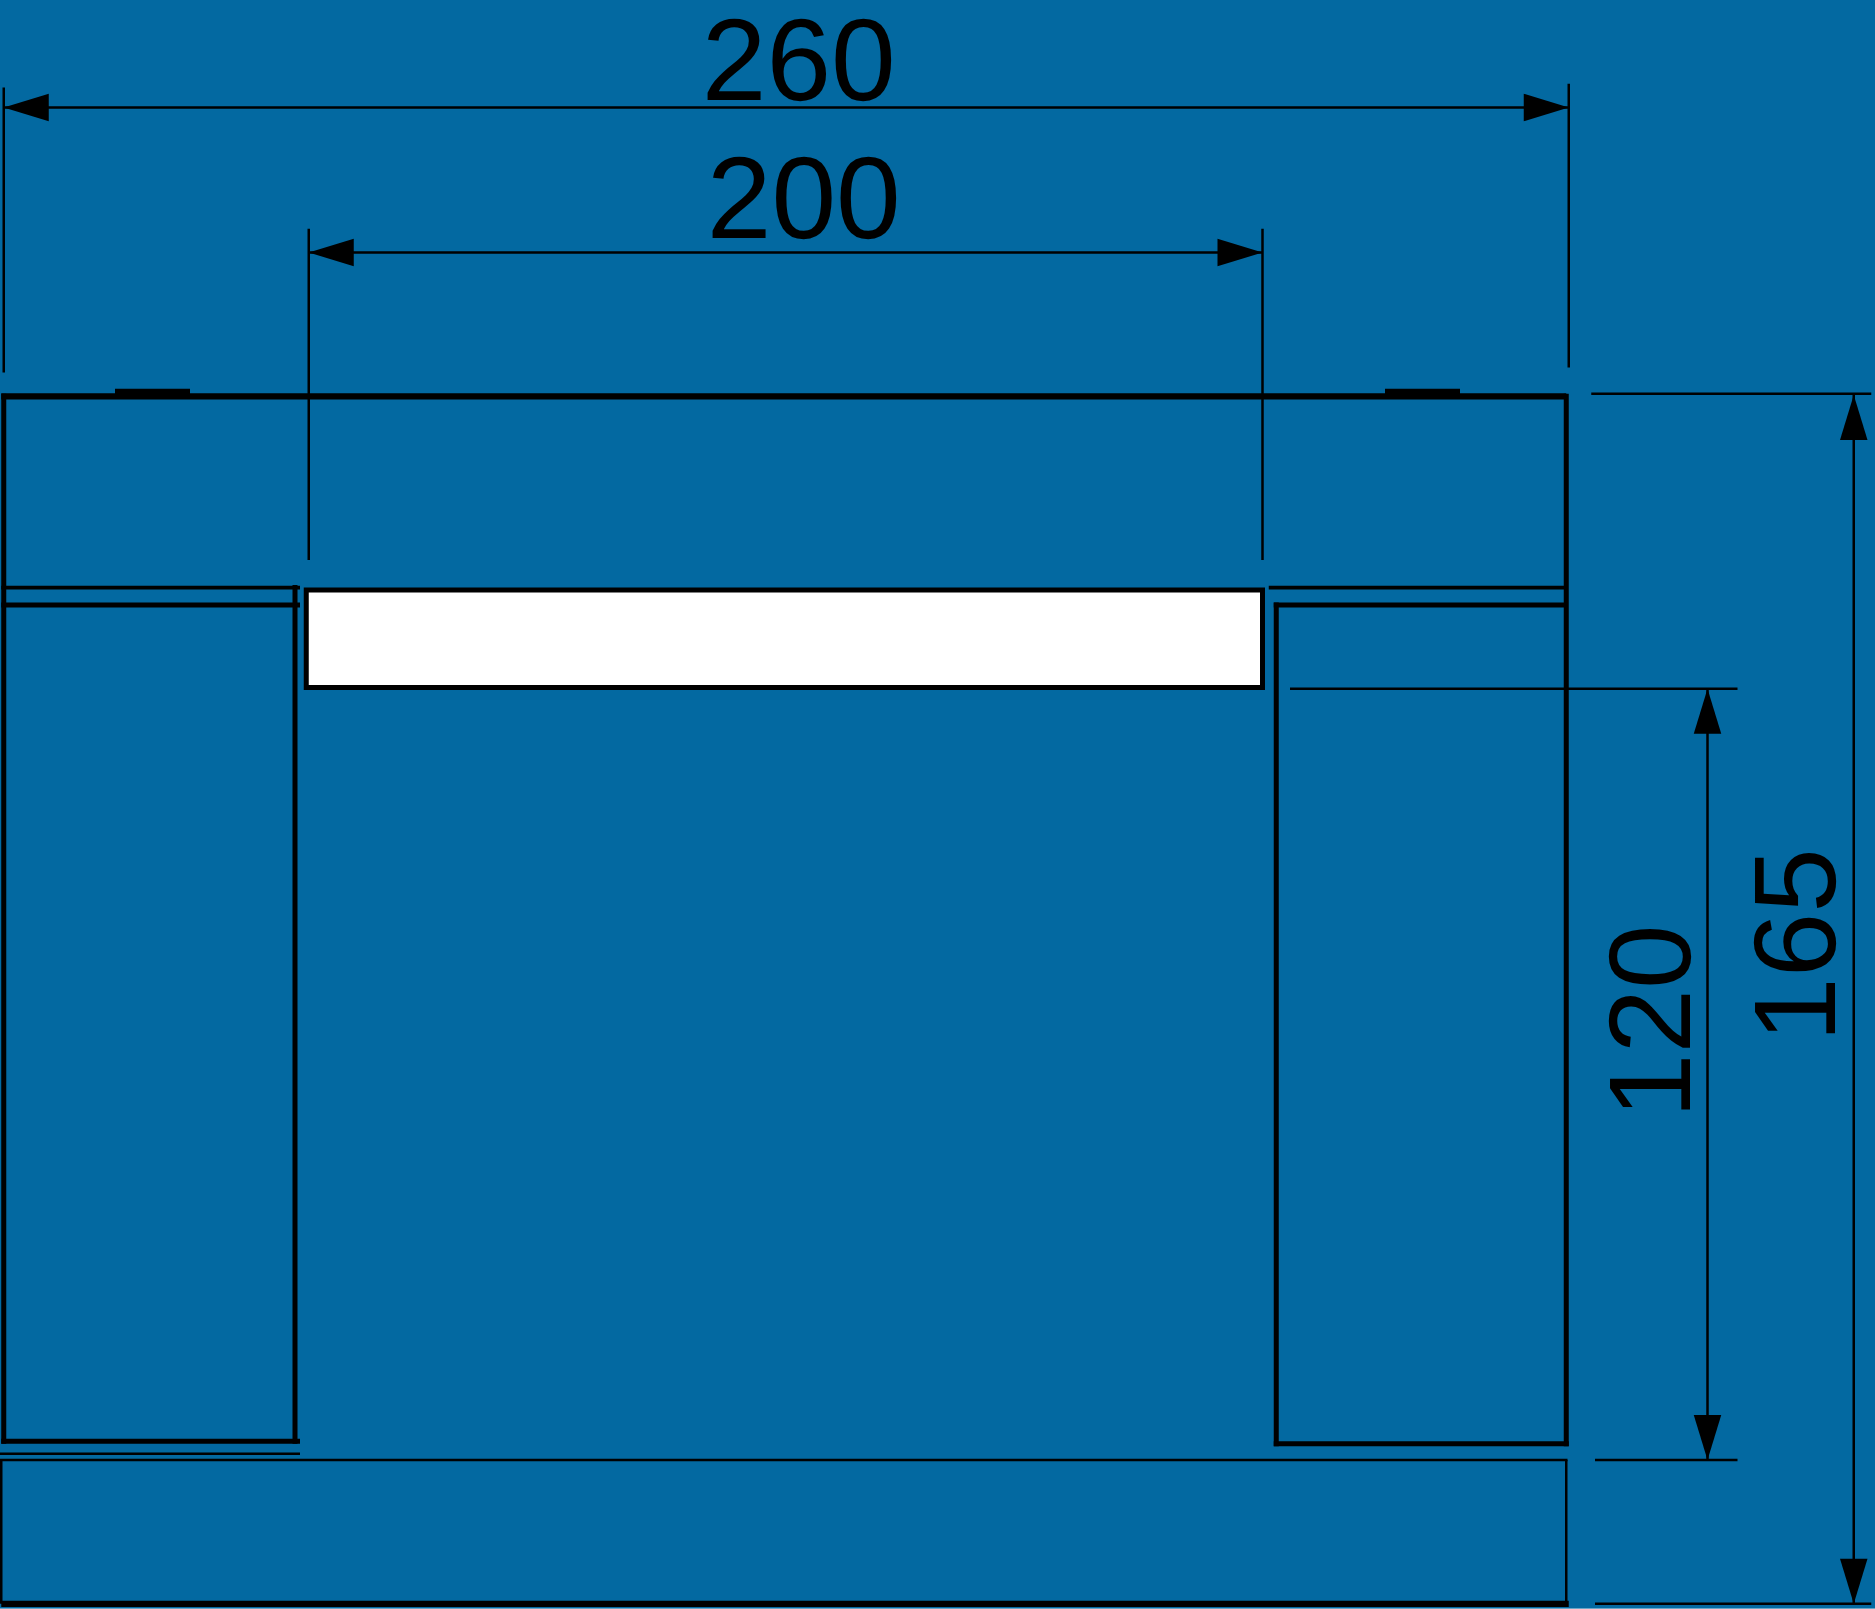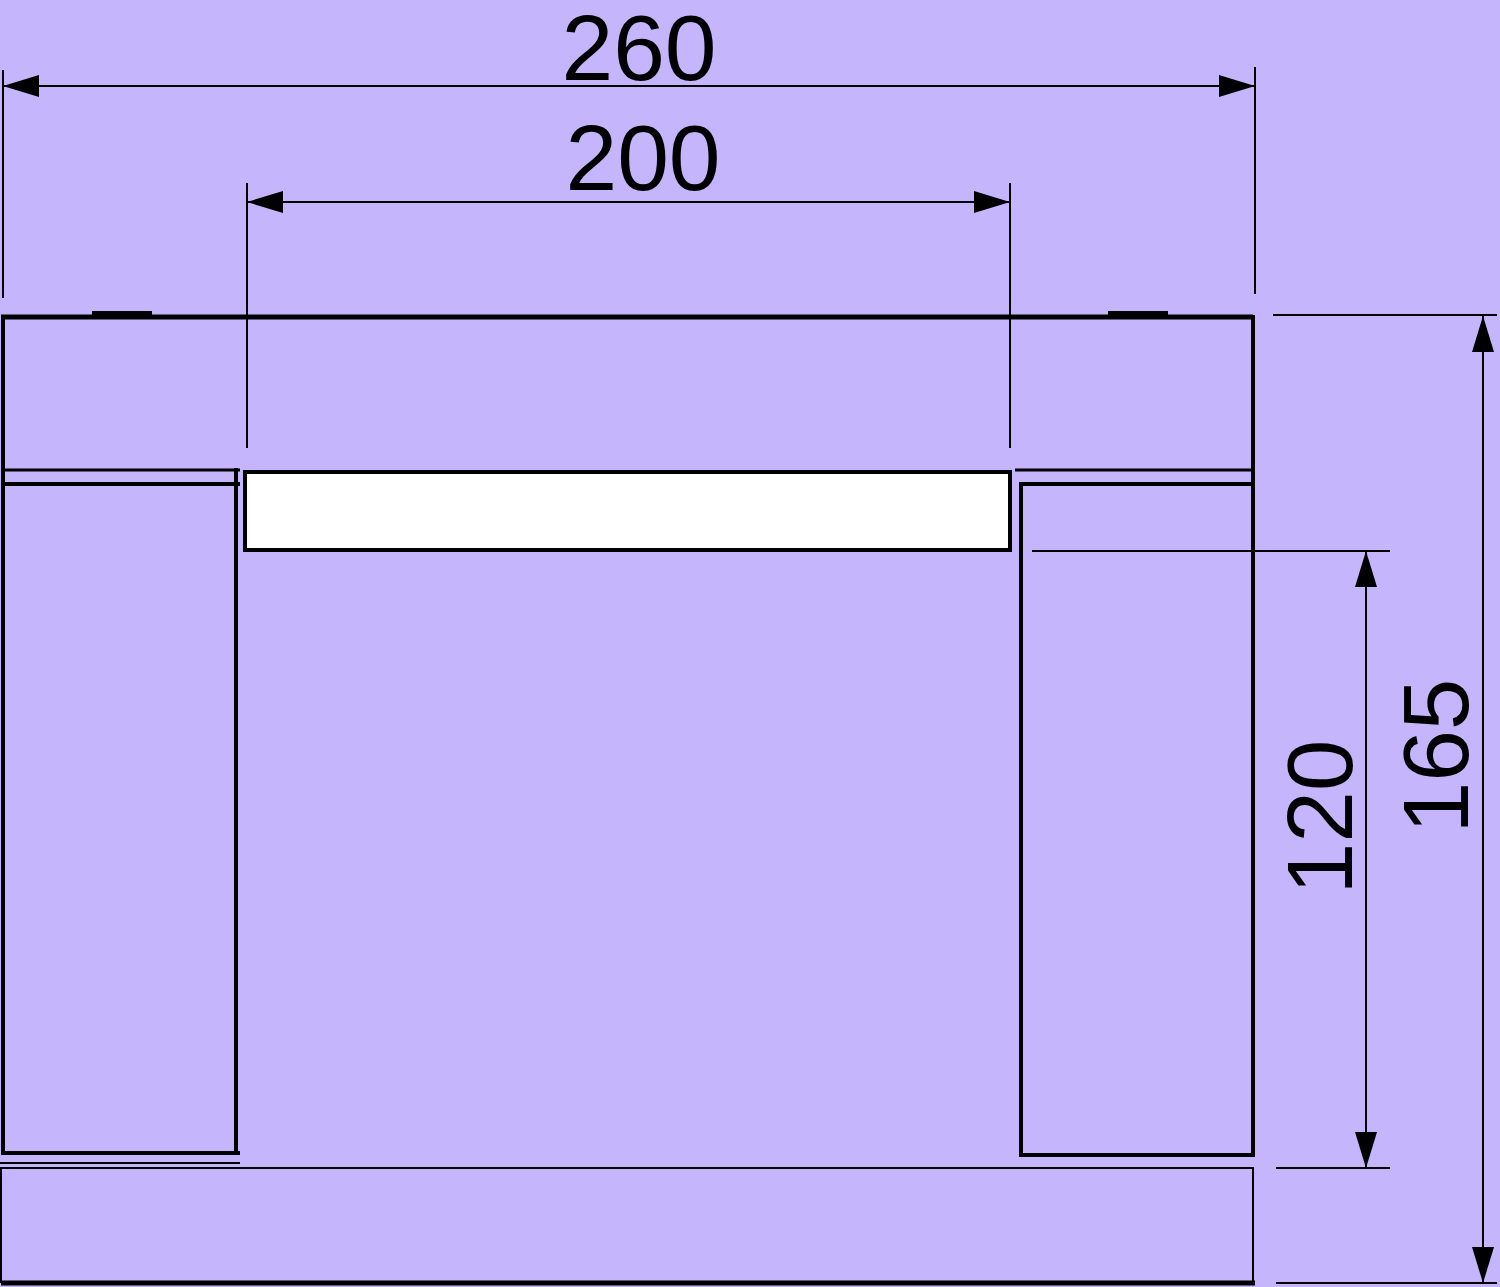--- a/index.html
+++ b/index.html
@@ -4,21 +4,21 @@
 <style>
   html, body {
     margin: 0;
     padding: 0;
     background: #ffffff;
   }
   .canvas-wrap {
     position: relative;
     width: 1500px;
     height: 1287px;
-    background: #c4b5fd;
+    background: #0369a1;
     overflow: hidden;
   }
   svg { display: block; }
   .ln   { stroke: #000000; fill: none; stroke-linecap: butt; }
   .w5   { stroke-width: 5; }
   .w4   { stroke-width: 4; }
   .w3   { stroke-width: 3; }
   .w2   { stroke-width: 2; }
   .arrow { fill: #000000; stroke: none; }
   .solid { fill: #000000; stroke: none; }

